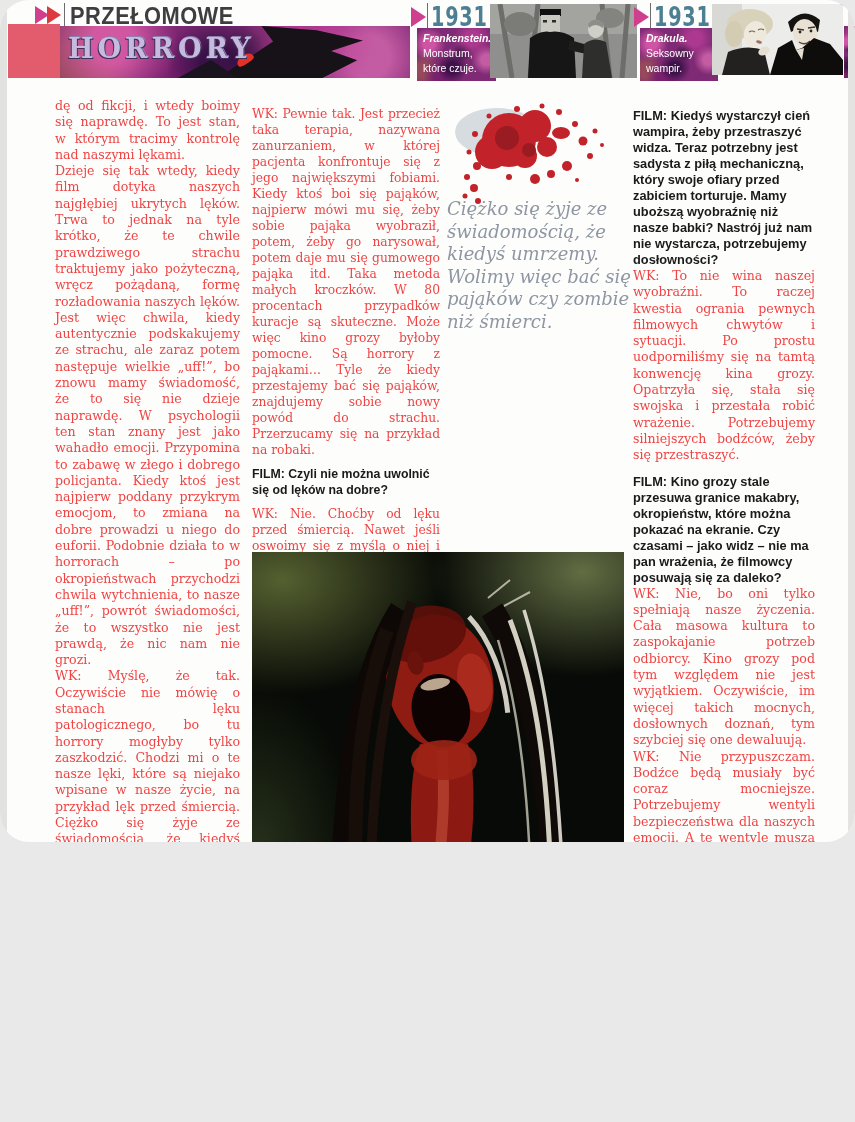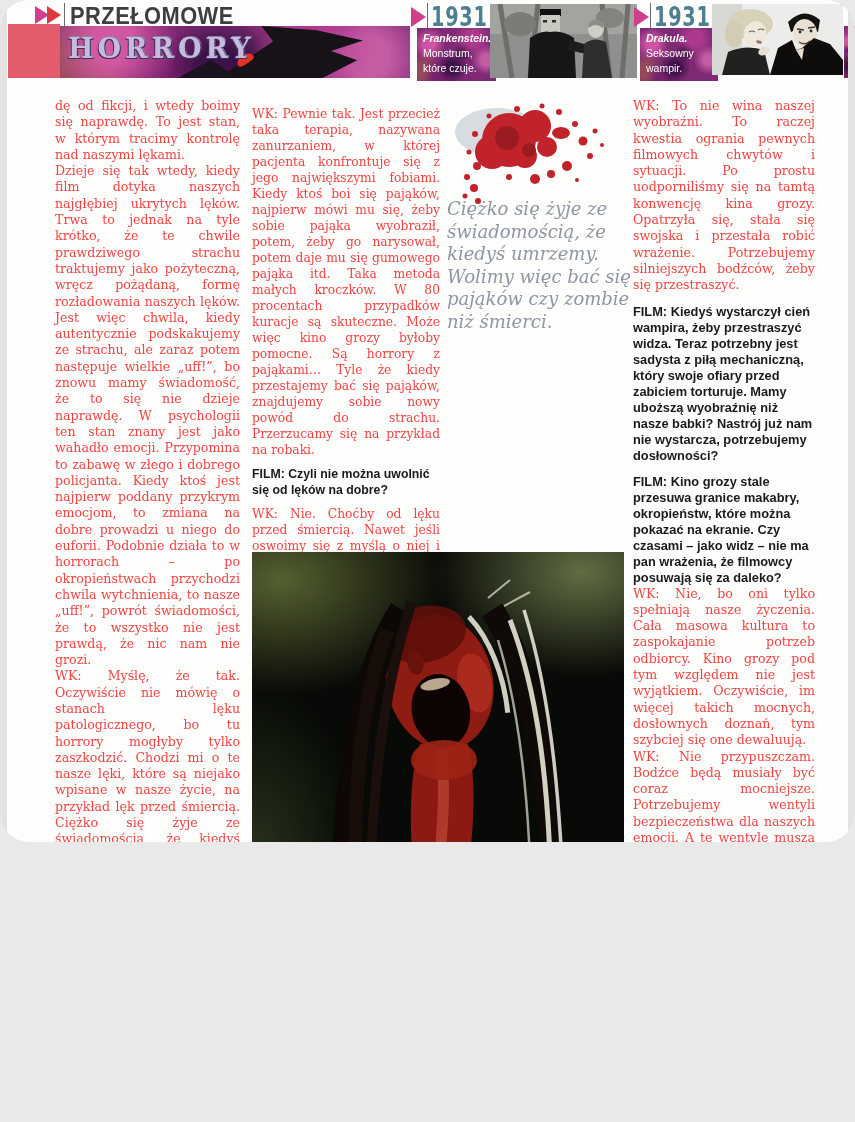--- a/index.html
+++ b/index.html
@@ -154,22 +154,22 @@
       <p class="para body">Dzieje się tak wtedy, kiedy film dotyka naszych najgłębiej ukrytych lęków. Trwa to jednak na tyle krótko, że te chwile prawdziwego strachu traktujemy jako pożyteczną, wręcz pożądaną, formę rozładowania naszych lęków. Jest więc chwila, kiedy autentycznie podskakujemy ze strachu, ale zaraz potem następuje wielkie „uff!”, bo znowu mamy świadomość, że to się nie dzieje naprawdę. W psychologii ten stan znany jest jako wahadło emocji. Przypomina to zabawę w złego i dobrego policjanta. Kiedy ktoś jest najpierw poddany przykrym emocjom, to zmiana na dobre prowadzi u niego do euforii. Podobnie działa to w horrorach – po okropieństwach przychodzi chwila wytchnienia, to nasze „uff!”, powrót świadomości, że to wszystko nie jest prawdą, że nic nam nie grozi.</p>
       <p class="para answer">WK: Myślę, że tak. Oczywiście nie mówię o stanach lęku patologicznego, bo tu horrory mogłyby tylko zaszkodzić. Chodzi mi o te nasze lęki, które są niejako wpisane w nasze życie, na przykład lęk przed śmiercią. Ciężko się żyje ze świadomością, że kiedyś umrzemy. Bronimy się przed nią, bronimy się przed tym lękiem. Coś musimy z tym robić. Horrory wydobywają te lęki w bezpieczny sposób. Wielkiemu „uff!” towarzyszy uczucie oczyszczenia. Horrorom zawdzięczamy efekt katharsis. Wolimy bać się pająków czy zombie niż śmierci.</p>
       <p class="para question">FILM: To może należałoby wykorzystywać horrory w terapiach?</p>
     </div>
   <div id="col2" class="col" style="left:252px;width:188px;">
       <p class="para answer">WK: Pewnie tak. Jest przecież taka terapia, nazywana zanurzaniem, w której pacjenta konfrontuje się z jego największymi fobiami. Kiedy ktoś boi się pająków, najpierw mówi mu się, żeby sobie pająka wyobraził, potem, żeby go narysował, potem daje mu się gumowego pająka itd. Taka metoda małych kroczków. W 80 procentach przypadków kuracje są skuteczne. Może więc kino grozy byłoby pomocne. Są horrory z pająkami… Tyle że kiedy przestajemy bać się pająków, znajdujemy sobie nowy powód do strachu. Przerzucamy się na przykład na robaki.</p>
       <p class="para question">FILM: Czyli nie można uwolnić się od lęków na dobre?</p>
       <p class="para answer">WK: Nie. Choćby od lęku przed śmiercią. Nawet jeśli oswoimy się z myślą o niej i tak nie przestajemy się jej bać.</p>
     </div>
   <div id="col3" class="col" style="left:633px;width:182px;">
+      <p class="para question">FILM: Kiedyś wystarczył cień wampira, żeby przestraszyć widza. Teraz potrzebny jest sadysta z piłą mechaniczną, który swoje ofiary przed zabiciem torturuje. Mamy uboższą wyobraźnię niż nasze babki? Nastrój już nam nie wystarcza, potrzebujemy dosłowności?</p>
       <p class="para answer">WK: To nie wina naszej wyobraźni. To raczej kwestia ogrania pewnych filmowych chwytów i sytuacji. Po prostu uodporniliśmy się na tamtą konwencję kina grozy. Opatrzyła się, stała się swojska i przestała robić wrażenie. Potrzebujemy silniejszych bodźców, żeby się przestraszyć.</p>
-      <p class="para question">FILM: Kiedyś wystarczył cień wampira, żeby przestraszyć widza. Teraz potrzebny jest sadysta z piłą mechaniczną, który swoje ofiary przed zabiciem torturuje. Mamy uboższą wyobraźnię niż nasze babki? Nastrój już nam nie wystarcza, potrzebujemy dosłowności?</p>
       <p class="para question">FILM: Kino grozy stale przesuwa granice makabry, okropieństw, które można pokazać na ekranie. Czy czasami – jako widz – nie ma pan wrażenia, że filmowcy posuwają się za daleko?</p>
       <p class="para answer">WK: Nie, bo oni tylko spełniają nasze życzenia. Cała masowa kultura to zaspokajanie potrzeb odbiorcy. Kino grozy pod tym względem nie jest wyjątkiem. Oczywiście, im więcej takich mocnych, dosłownych doznań, tym szybciej się one dewaluują.</p>
       <p class="para answer">WK: Nie przypuszczam. Bodźce będą musiały być coraz mocniejsze. Potrzebujemy wentyli bezpieczeństwa dla naszych emocji. A te wentyle muszą być odpowiedniego kalibru. Jeżeli ktoś tysiąc razy skoczył ze spadochronem, to za 1001 razem skoczy z dachu wieżowca, bo skoki z samolotu już mu nie wystarczą, aby podnieść poziom adrenaliny. I tak samo jest z horrorami. To my, jako publiczność, domagamy się coraz mocniejszych doznań. I jako publiczność chcemy, żeby jak najmniej pozostawiać naszej wyobraźni.</p>
     </div>
 
   <div class="abs" style="left:447px;top:100px;width:190px;height:105px;">
     <svg width="190" height="105" viewBox="0 0 190 105">
       <ellipse cx="50" cy="32" rx="42" ry="24" fill="#a9b4c2" opacity="0.45"></ellipse>
       <g fill="#c2232a">
         <circle cx="62" cy="40" r="27"></circle>

